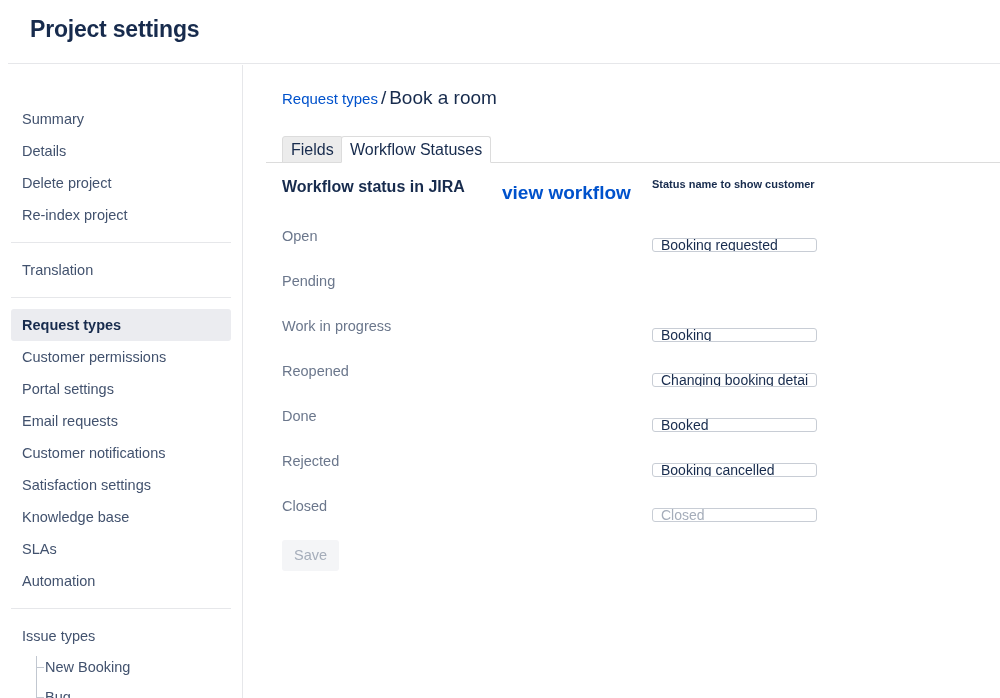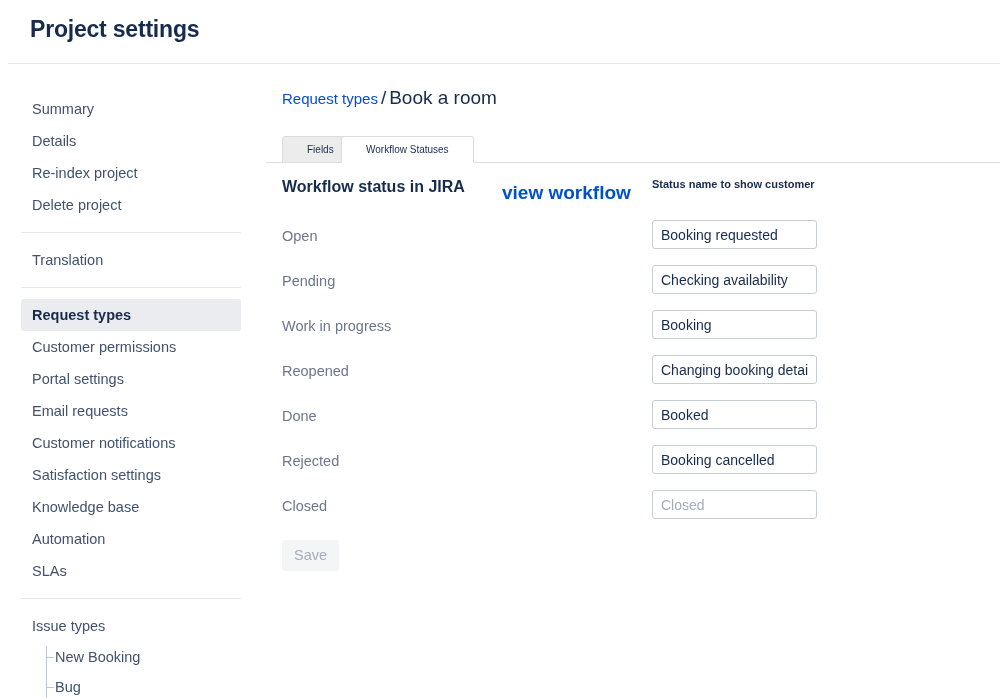--- a/index.html
+++ b/index.html
@@ -38,27 +38,27 @@
     font-size: 23px;
     line-height: 30px;
     font-weight: bold;
     color: #172b4d;
     letter-spacing: -0.2px;
   }
 
   
   .sidebar {
     position: absolute;
-    left: 10px;
+    left: 0;
     top: 65px;
     width: 243px;
     height: 633px;
     background: #fff;
     border-right: 1px solid #e6e7ea;
-    padding-top: 28px;
+    padding-top: 38px;
   }
   .nav-group { padding: 0; margin: 0; list-style: none; }
   .nav-item {
     display: block;
     margin: 0 11px;
     padding: 6px 11px;
     font-size: 14.5px;
     line-height: 20px;
     color: #42526e;
     border-radius: 3px;
@@ -155,22 +155,22 @@
     left: 22px;
     top: 71px;
     width: 734px;
     height: 27px;
     border-bottom: 1px solid #dcdcdc;
   }
   .tab {
     position: absolute;
     bottom: -1px;
     height: 27px;
-    padding: 0 24px;
-    font-size: 10px;
+    padding: 0 8px;
+    font-size: 16px;
     line-height: 26px;
     color: #172b4d;
     border: 1px solid #dcdcdc;
     border-bottom: 1px solid #dcdcdc;
     background: #ececec;
     cursor: pointer;
     white-space: nowrap;
     margin-top: 40px;
   }
   .tab.tab-fields {
@@ -234,23 +234,23 @@
     left: 38px;
     top: 6px;
     font-size: 14.5px;
     line-height: 20px;
     color: #6b778c;
     white-space: nowrap;
   }
   .status-input {
     position: absolute;
     left: 408px;
-    top: 0;
+    top: 18px;
     width: 165px;
-    height: 29px;
+    height: 14px;
     padding: 0 8px;
     font-family: "Liberation Sans", sans-serif;
     font-size: 14px;
     color: #172b4d;
     background: #ffffff;
     border: 1px solid #c8cdd5;
     border-radius: 3px;
     outline: none;
   }
   .status-input::placeholder {
@@ -281,38 +281,38 @@
 <div id="app">
 
   <div class="page-header">
     <h1>Project settings</h1>
   </div>
 
   <nav class="sidebar">
     <ul class="nav-group" id="group-0">
         <li class="nav-item">Summary</li>
         <li class="nav-item">Details</li>
+        <li class="nav-item">Delete project</li>
         <li class="nav-item">Re-index project</li>
-        <li class="nav-item">Delete project</li>
       </ul>
     <div class="nav-divider"></div>
     <ul class="nav-group" id="group-1">
         <li class="nav-item">Translation</li>
       </ul>
     <div class="nav-divider"></div>
     <ul class="nav-group" id="group-2">
         <li class="nav-item selected">Request types</li>
         <li class="nav-item">Customer permissions</li>
         <li class="nav-item">Portal settings</li>
         <li class="nav-item">Email requests</li>
         <li class="nav-item">Customer notifications</li>
         <li class="nav-item">Satisfaction settings</li>
         <li class="nav-item">Knowledge base</li>
+        <li class="nav-item">SLAs</li>
         <li class="nav-item">Automation</li>
-        <li class="nav-item">SLAs</li>
       </ul>
     <div class="nav-divider"></div>
     <div class="nav-item">Issue types</div>
     <div class="tree-wrap">
       <div class="tree-line" id="tree-line" style="height: 71px;"></div>
       <ul class="tree" id="tree-items">
           <li class="tree-item">New Booking</li>
           <li class="tree-item">Bug</li>
           <li class="tree-item">Support</li>
         </ul>
@@ -334,21 +334,20 @@
     <a class="view-workflow-link">view workflow</a>
     <div class="col-head-right">Status name to show customer</div>
 
     <div class="rows" id="status-rows">
         <div class="status-row">
           <div class="status-label">Open</div>
           <input type="text" class="status-input" placeholder="Open" value="Booking requested" style="">
         </div>
         <div class="status-row">
           <div class="status-label">Pending</div>
-          <input type="text" class="status-input" placeholder="Pending" value="Checking availability" style="">
         </div>
         <div class="status-row">
           <div class="status-label">Work in progress</div>
           <input type="text" class="status-input" placeholder="Work in progress" value="Booking" style="">
         </div>
         <div class="status-row">
           <div class="status-label">Reopened</div>
           <input type="text" class="status-input" placeholder="Reopened" value="Changing booking details" style="">
         </div>
         <div class="status-row">

